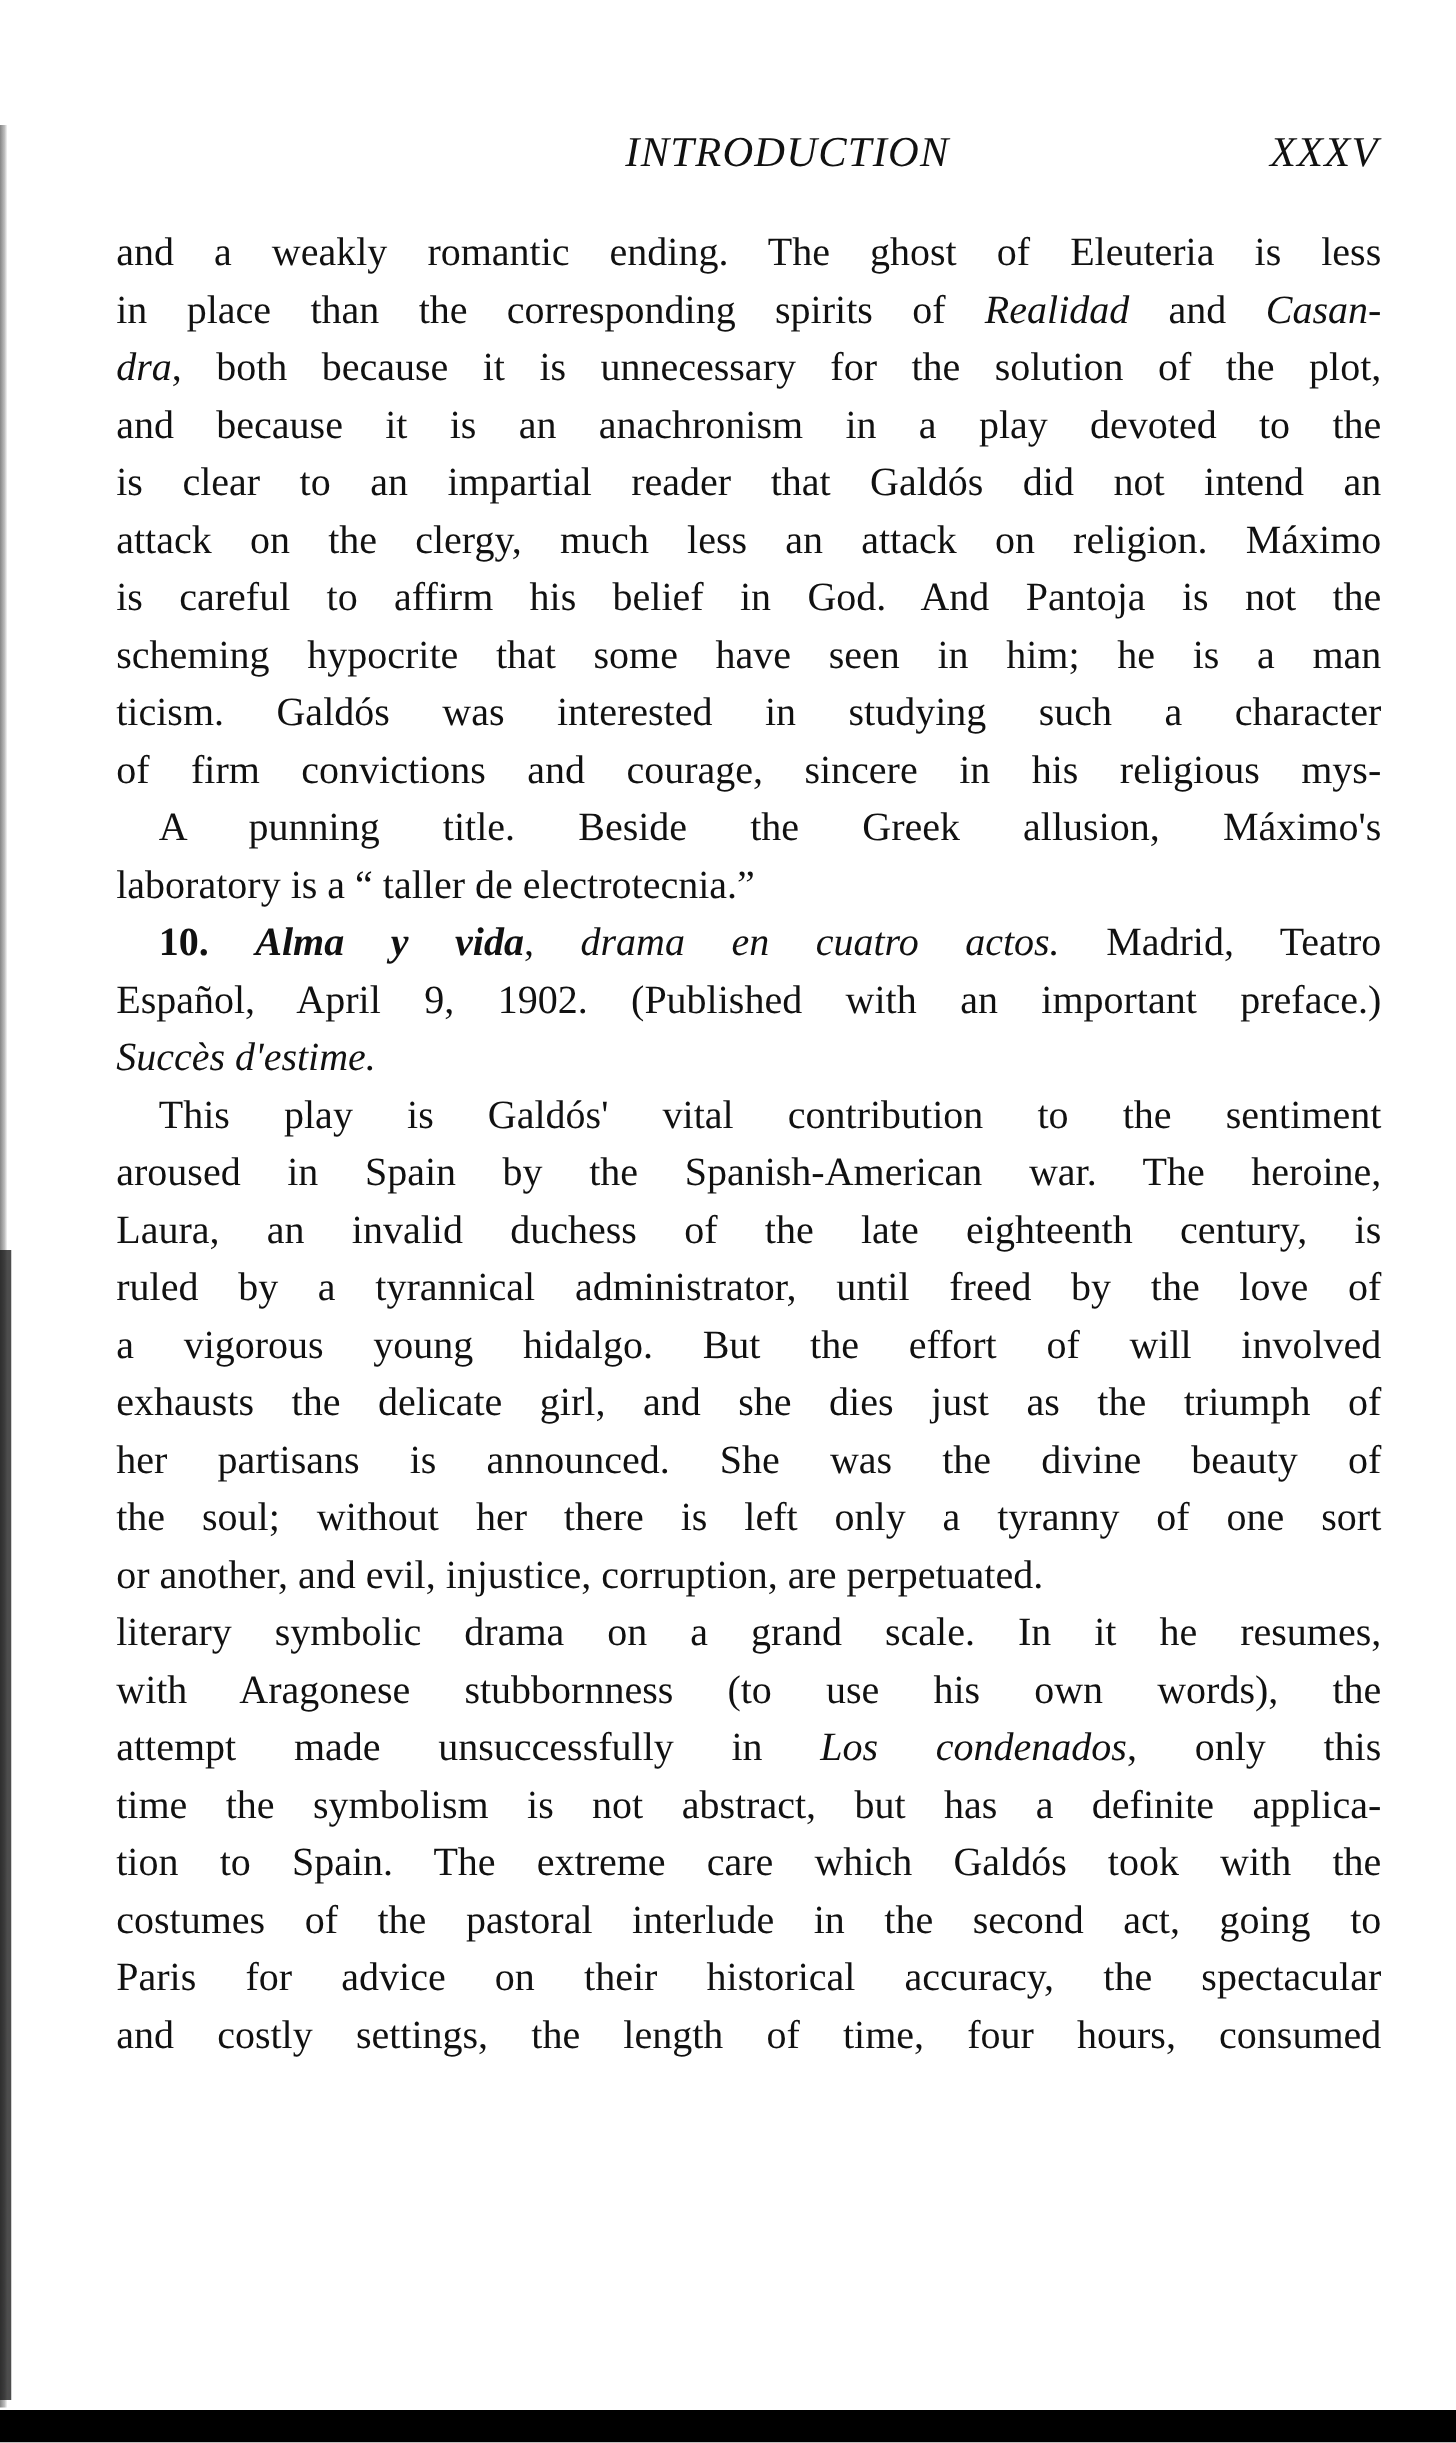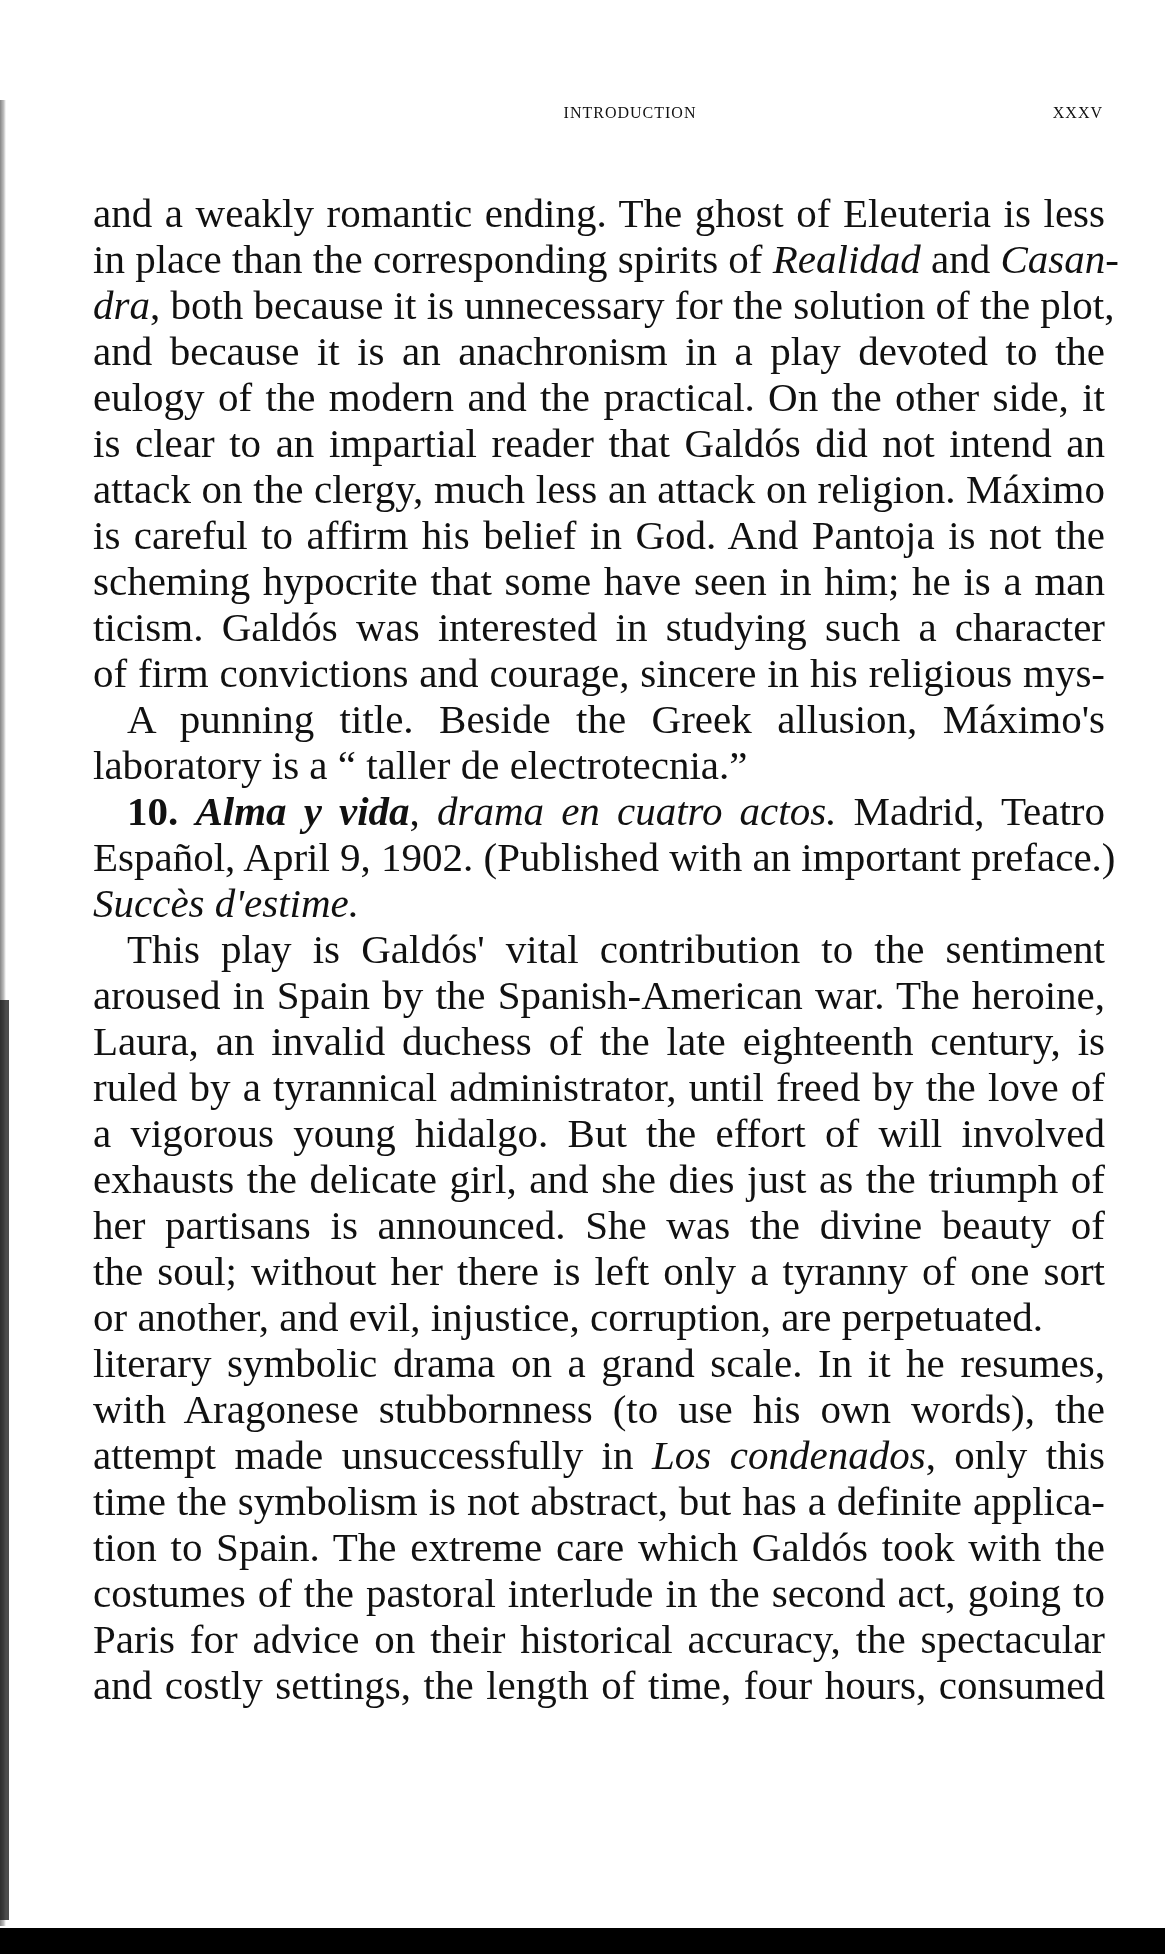--- a/index.html
+++ b/index.html
@@ -1,23 +1,23 @@
 <!DOCTYPE html>
 <html><head>
 <meta charset="utf-8">
 <style>
   html, body { margin:0; padding:0; background:#ffffff; }
   body { width:1165px; height:1954px; position:relative; overflow:hidden; font-family:"Liberation Serif","DejaVu Serif",serif; color:#111; }
   .leftbar { position:absolute; left:0; top:100px; width:6px; height:1826px; background:linear-gradient(to right,#222,#888 60%,transparent); opacity:.55; }
   .leftbar2 { position:absolute; left:0; top:1000px; width:9px; height:920px; background:#111; opacity:.75; }
   .bottombar { position:absolute; left:0; top:1928px; width:1165px; height:26px; background:#000; }
-  .header { position:absolute; top:104px; left:97px; width:1006px; height:34px; font-size:16px; letter-spacing:1px; }
+  .header { position:absolute; top:104px; left:97px; width:1006px; height:34px; font-size:34px; letter-spacing:1px;font-style:italic; }
   .header .title { position:absolute; left:0; right:0; text-align:center; padding-left:60px; }
   .header .pageno { position:absolute; right:0;text-align:center; }
-  .body { position:absolute; top:190px; left:93px; width:1012px; font-size:41px; line-height:46px; }
+  .body { position:absolute; top:178px; left:93px; width:1012px; font-size:32px; line-height:46px; }
   .line { display:block; text-align:justify; text-align-last:justify; white-space:nowrap; height:46px; overflow:visible; }
   .line.last { text-align-last:left; }
   .line.indent { padding-left:34px; }
   .line span { }
   i { font-style:italic; }
   b { font-weight:bold; }
 </style>
 </head>
 <body>
 
@@ -28,21 +28,20 @@
 <div class="header">
   <span class="title">INTRODUCTION</span>
   <span class="pageno">XXXV</span>
 </div>
 
 <div class="body">
   <span class="line"><span>and a weakly romantic ending.  The ghost of Eleuteria is less</span></span>
   <span class="line"><span>in place than the corresponding spirits of </span><i>Realidad</i><span> and </span><i>Casan-</i></span>
   <span class="line"><i>dra</i><span>, both because it is unnecessary for the solution of the plot,</span></span>
   <span class="line"><span>and because it is an anachronism in a play devoted to the</span></span>
-  <span class="line"><span>eulogy of the modern and the practical.  On the other side, it</span></span>
   <span class="line"><span>is clear to an impartial reader that Galdós did not intend an</span></span>
   <span class="line"><span>attack on the clergy, much less an attack on religion.  Máximo</span></span>
   <span class="line"><span>is careful to affirm his belief in God.  And Pantoja is not the</span></span>
   <span class="line"><span>scheming hypocrite that some have seen in him;  he is a man</span></span>
   <span class="line"><span>ticism.  Galdós was interested in studying such a character</span></span>
   <span class="line"><span>of firm convictions and courage, sincere in his religious mys-</span></span>
   <span class="line indent"><span>A punning title.  Beside the Greek allusion, Máximo's</span></span>
   <span class="line last"><span>laboratory is a “ taller de electrotecnia.”</span></span>
   <span class="line indent"><b>10.</b> <i style="font-weight:bold">Alma y vida</i><span>, </span><i>drama en cuatro actos.</i><span>  Madrid, Teatro</span></span>
   <span class="line"><span>Español, April 9, 1902.  (Published with an important preface.)</span></span>

